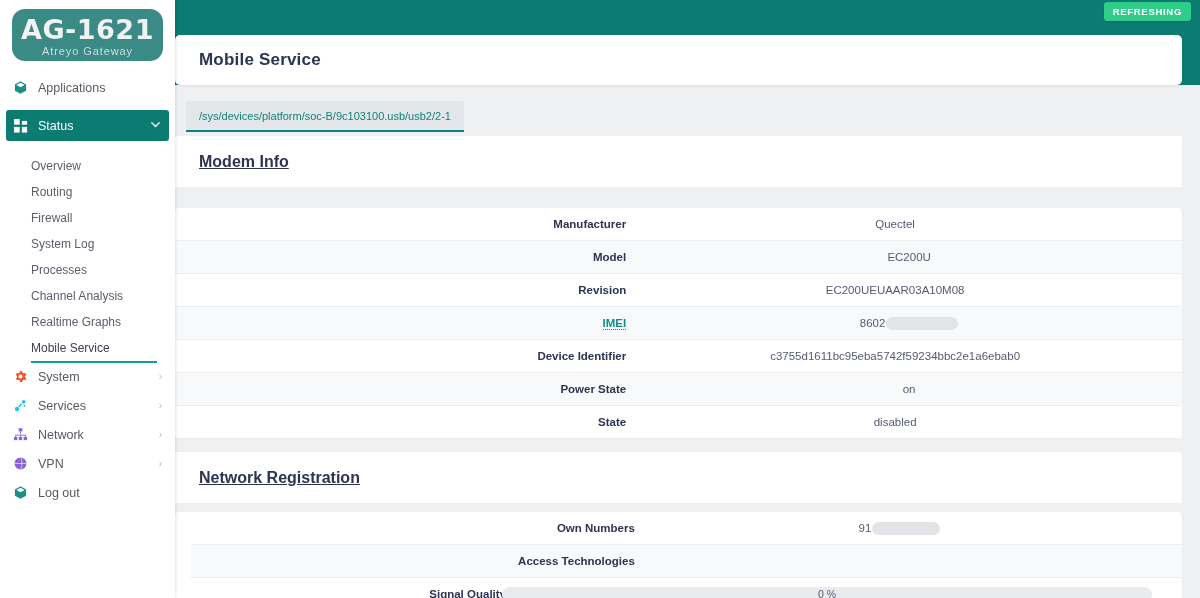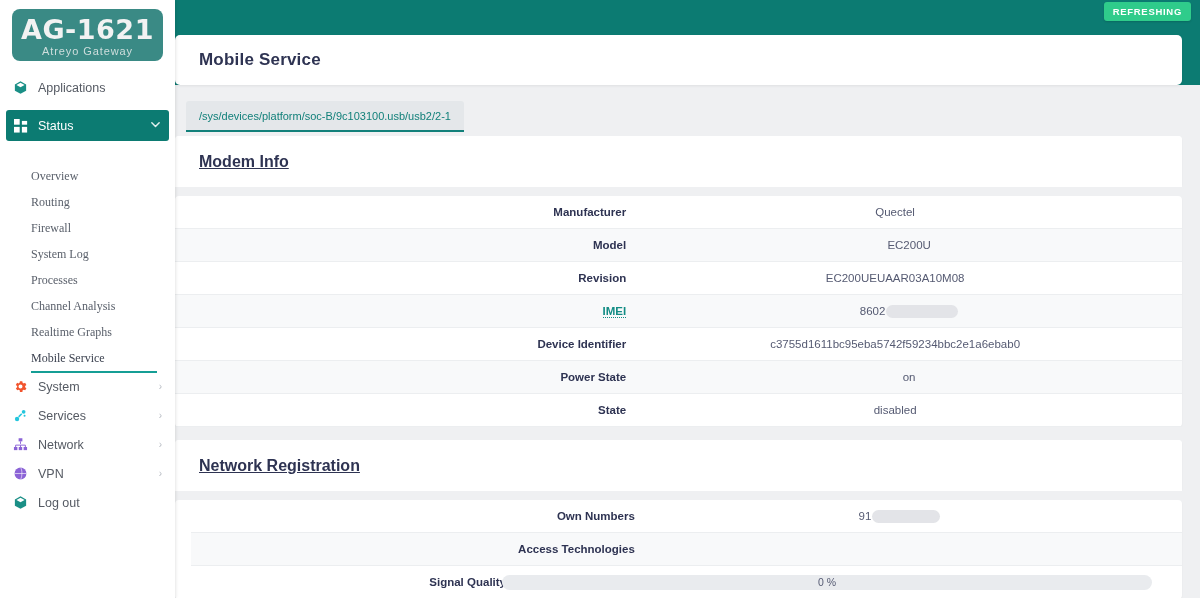--- a/index.html
+++ b/index.html
@@ -16,21 +16,21 @@
     width: 175px; height: 598px;
     background: #ffffff;
     flex: 0 0 175px;
     position: relative;
     z-index: 3;
     box-shadow: 1px 0 3px rgba(0,0,0,0.10);
   }
   .logo-wrap { padding: 9px 12px 0 12px; }
   .logo-box {
     background: #3a8a85;
-    border-radius: 8px;
+    border-radius: 13px;
     height: 52px;
     display: flex; flex-direction: column;
     align-items: center; justify-content: center;
     padding-top: 2px;
   }
   .logo-title {
     color: #f2f2f2;
     font-size: 27px;
     font-weight: bold;
     letter-spacing: 0.5px;
@@ -68,21 +68,21 @@
   .nav-item.active {
     background: #0c7b72;
     color: #ffffff;
     border-radius: 3px;
     margin: 0 6px;
     padding: 0 8px 0 6px;
     height: 31px;
   }
   .nav-item.active .chev { color: #cfe9e6; font-size: 11px; }
 
-  .sub-list { padding: 22px 0 2px 0; font-family: Liberation Serif, serif; }
+  .sub-list { padding: 12px 0 2px 0; }
   .sub-item {
     height: 26px;
     display: flex; align-items: center;
     padding-left: 31px;
     font-size: 12px;
     color: #5a606b;
     cursor: pointer;
   }
   .sub-item.selected {
     color: #3c4250;
@@ -377,21 +377,21 @@
     <div class="content">
 
       <div class="tabs">
         <div class="tab">/sys/devices/platform/soc-B/9c103100.usb/usb2/2-1</div>
       </div>
 
       <div class="panel">
         <div class="section-head">Modem Info</div>
       </div>
       <div class="spacer-row"></div>
-      <div class="panel" style="margin-top:0;">
+      <div class="panel" style="margin-top:12px;">
         <div class="row">
           <div class="k">Manufacturer</div>
           <div class="v">Quectel</div>
         </div>
         <div class="row alt">
           <div class="k">Model</div>
           <div class="v">EC200U</div>
         </div>
         <div class="row">
           <div class="k">Revision</div>

